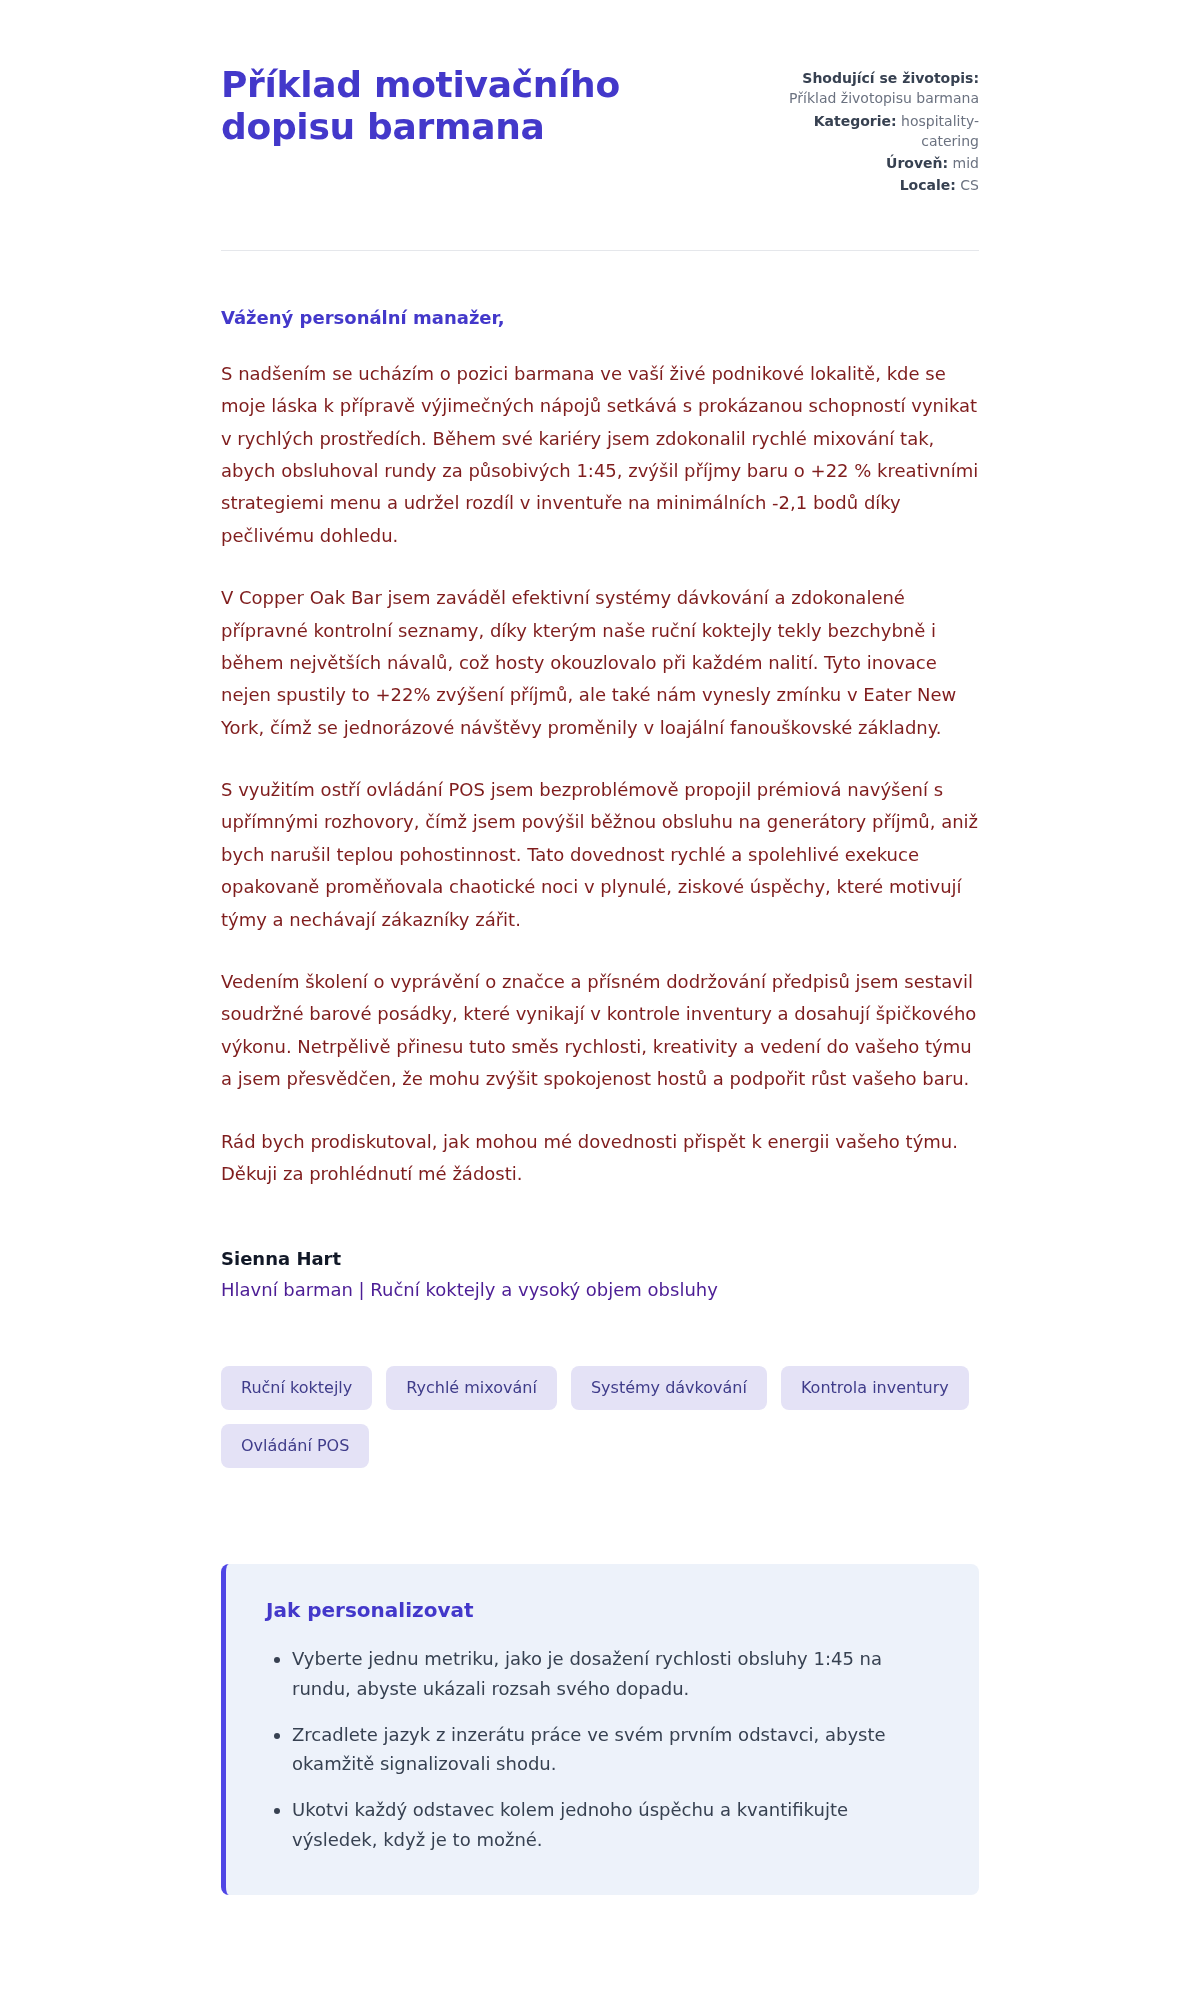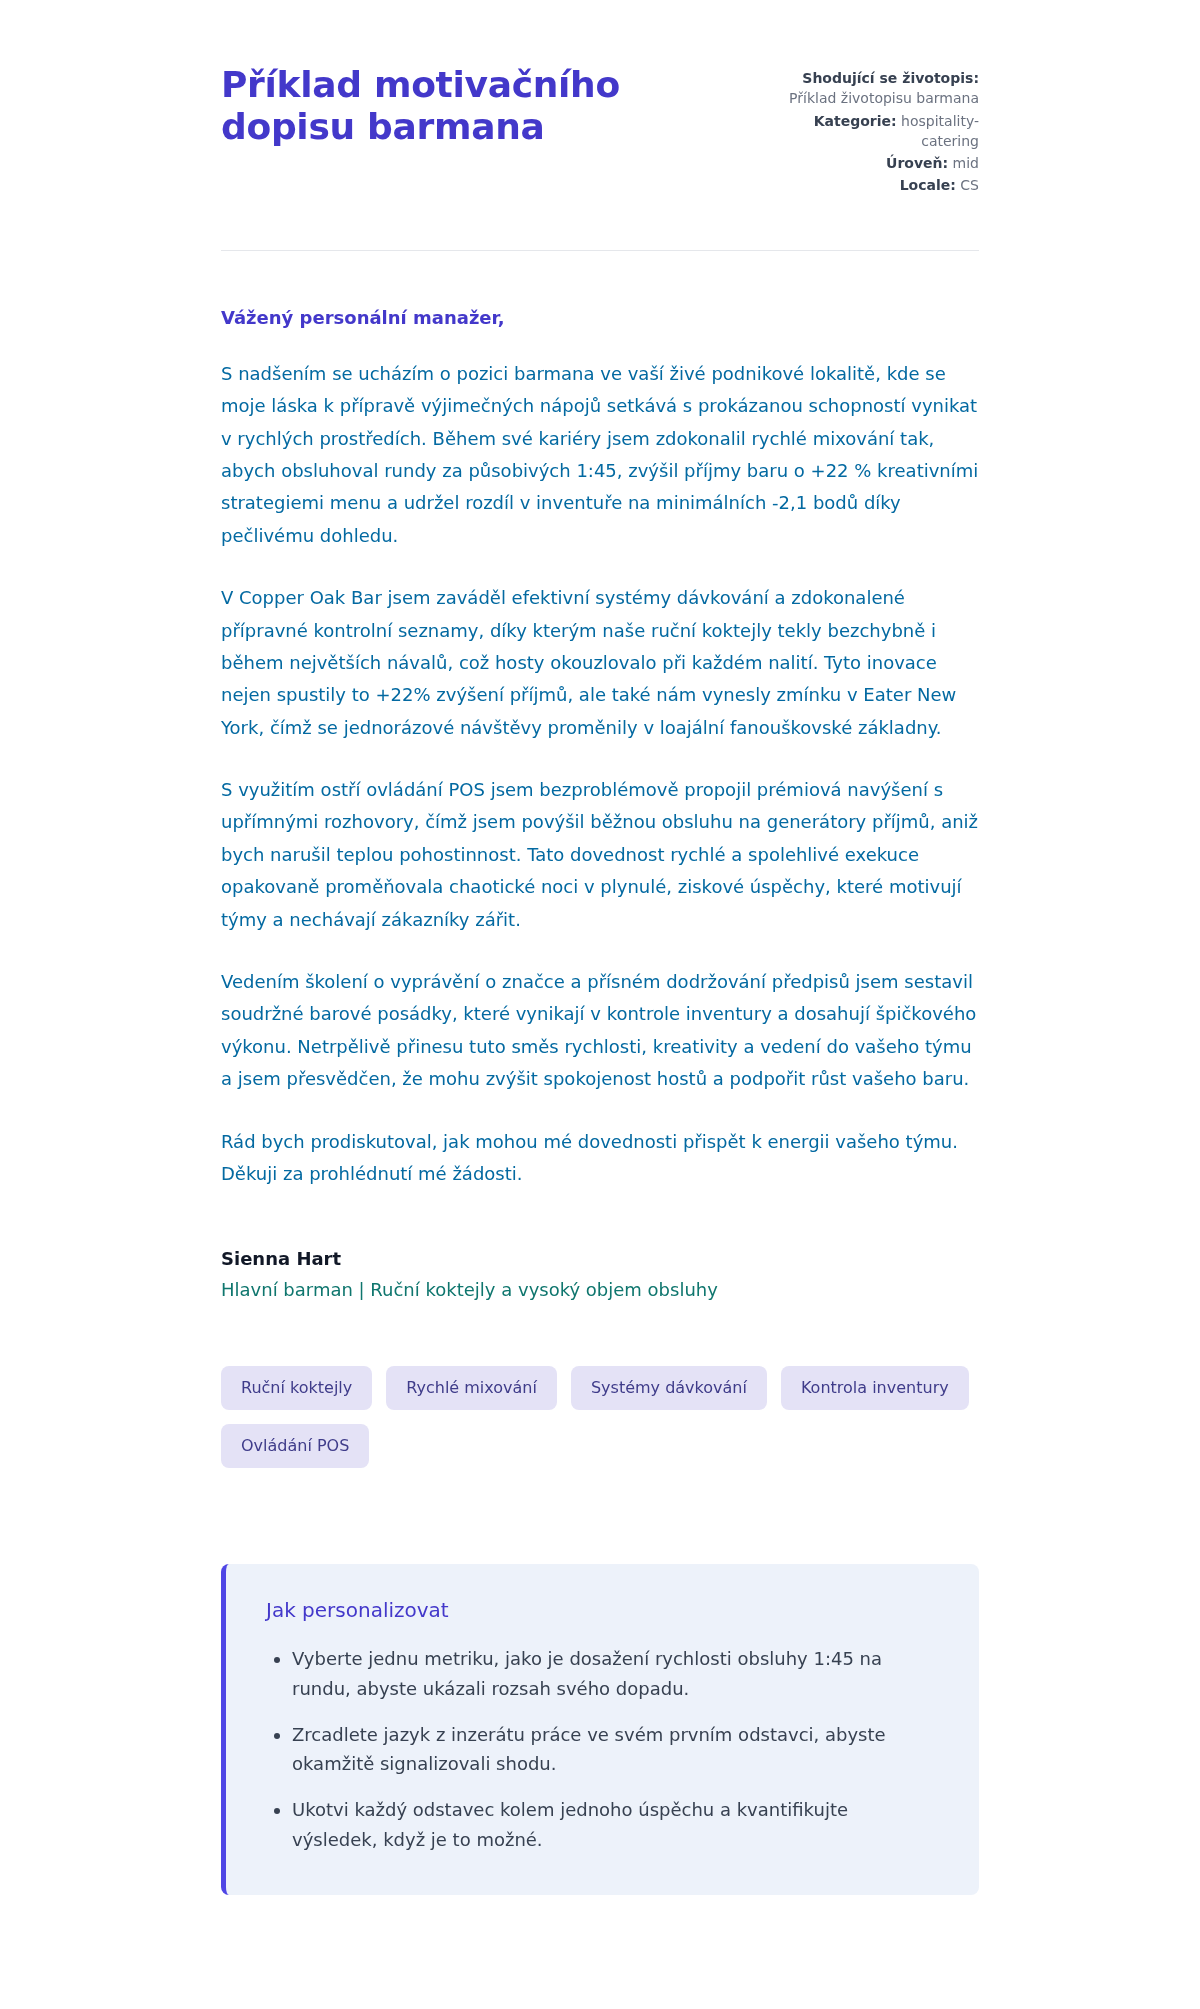--- a/index.html
+++ b/index.html
@@ -62,34 +62,34 @@
   .letter-body { margin-top: 56px; }
   .salutation {
     color: #4338ca;
     font-weight: 700;
     font-size: 18px;
     margin-bottom: 30px;
   }
   .paragraph {
     font-size: 18px;
     line-height: 1.8;
-    color: #0369a1;
+    color: #7f1d1d;
     margin-bottom: 30px;
     max-width: 990px;
   }
   .signature-name {
     margin-top: 58px;
     font-size: 18px;
     font-weight: 700;
     color: #111827;
   }
   .signature-title {
     margin-top: 10px;
     font-size: 18px;
-    color: #0f766e;
+    color: #4c1d95;
   }
 
   
   .tags-row {
     margin-top: 66px;
     display: flex;
     flex-wrap: wrap;
     gap: 14px;
   }
   .tag-chip {
@@ -107,21 +107,21 @@
   .tips-callout {
     margin-top: 96px;
     background: #edf2fa;
     border-left: 5px solid #4f46e5;
     border-radius: 8px;
     padding: 34px 40px 40px 40px;
   }
   .tips-title {
     color: #4338ca;
     font-size: 20px;
-    font-weight: 400;
+    font-weight: 700;
     margin-bottom: 22px;
   }
   .tips-list {
     list-style: disc;
     padding-left: 26px;
   }
   .tip-item {
     font-size: 18px;
     line-height: 1.65;
     color: #374151;

